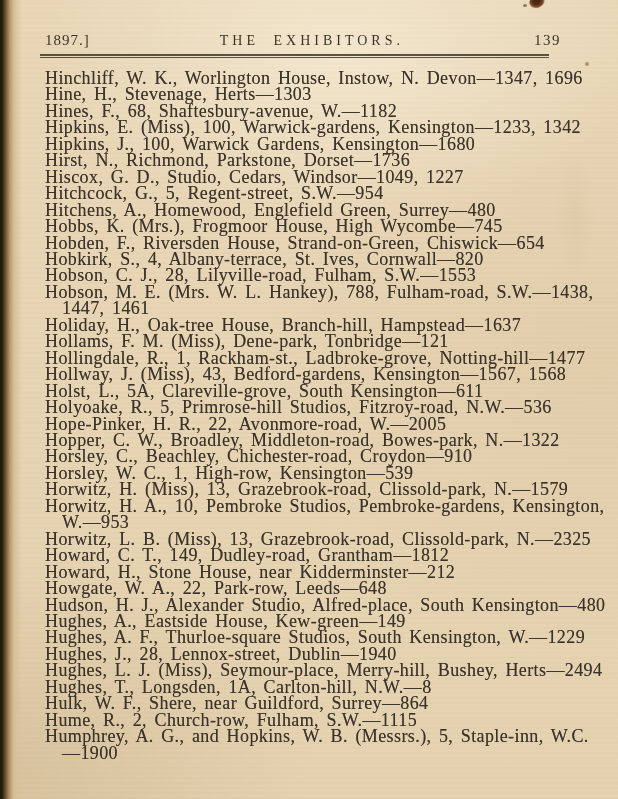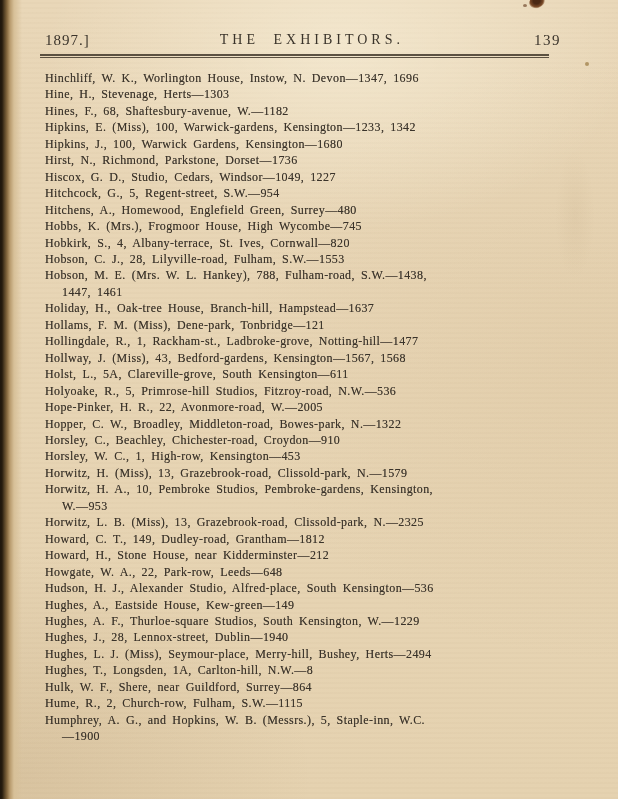--- a/index.html
+++ b/index.html
@@ -21,35 +21,35 @@
       linear-gradient(#e9d7b8, #e5d2b0);
   }
   .spine-edge{
     position:absolute;left:0;top:0;bottom:0;width:22px;
     background:linear-gradient(90deg,
       #1e160c 0px, #251b0e 2px, #4e3c22 4px, #86693f 7px,
       #b89b6e 10px, #d7c098 14px, rgba(215,192,152,0) 22px);
   }
   .header{
     position:relative;
-    display:flex;align-items:flex-start;
+    display:flex;align-items:center;
     padding:32px 57px 0 45px;
   }
   .year{font-size:15px;letter-spacing:1px;white-space:nowrap;}
   .title{flex:1;text-align:center;font-size:14px;letter-spacing:4px;word-spacing:7px;white-space:nowrap;}
   .pagenum{font-size:15px;letter-spacing:1.5px;white-space:nowrap;}
   .rule{
     margin:5px 0 0 40px;width:509px;height:4px;box-sizing:border-box;
     border-top:2px solid var(--rule);
     border-bottom:1px solid var(--rule);
     opacity:.85;
   }
   .entries{
     margin:12px 36px 0 45px;
-    font-size:12px;line-height:16.45px;
+    font-size:18px;line-height:16.45px;
     letter-spacing:0.4px;word-spacing:2.6px;
     text-shadow:0 0 0.5px rgba(58,51,42,0.55);
   }
   .line{white-space:nowrap;}
   .line.wrap{padding-left:17px;}
   .stain{position:absolute;}
   .stain-top{
     left:529px;top:-4px;width:16px;height:12px;border-radius:50%;
     background:radial-gradient(ellipse at 50% 40%, #4a2814 30%, #7a4a28 58%, rgba(122,74,40,0) 78%);
     transform:rotate(-18deg);
@@ -83,42 +83,43 @@
       <div class="line">Hinchliff, W. K., Worlington House, Instow, N. Devon—1347, 1696</div>
       <div class="line">Hine, H., Stevenage, Herts—1303</div>
       <div class="line">Hines, F., 68, Shaftesbury-avenue, W.—1182</div>
       <div class="line">Hipkins, E. (Miss), 100, Warwick-gardens, Kensington—1233, 1342</div>
       <div class="line">Hipkins, J., 100, Warwick Gardens, Kensington—1680</div>
       <div class="line">Hirst, N., Richmond, Parkstone, Dorset—1736</div>
       <div class="line">Hiscox, G. D., Studio, Cedars, Windsor—1049, 1227</div>
       <div class="line">Hitchcock, G., 5, Regent-street, S.W.—954</div>
       <div class="line">Hitchens, A., Homewood, Englefield Green, Surrey—480</div>
       <div class="line">Hobbs, K. (Mrs.), Frogmoor House, High Wycombe—745</div>
+      <div class="line">Hobden, F., Riversden House, Strand-on-Green, Chiswick—654</div>
       <div class="line">Hobkirk, S., 4, Albany-terrace, St. Ives, Cornwall—820</div>
       <div class="line">Hobson, C. J., 28, Lilyville-road, Fulham, S.W.—1553</div>
       <div class="line">Hobson, M. E. (Mrs. W. L. Hankey), 788, Fulham-road, S.W.—1438,</div>
       <div class="line wrap">1447, 1461</div>
       <div class="line">Holiday, H., Oak-tree House, Branch-hill, Hampstead—1637</div>
       <div class="line">Hollams, F. M. (Miss), Dene-park, Tonbridge—121</div>
       <div class="line">Hollingdale, R., 1, Rackham-st., Ladbroke-grove, Notting-hill—1477</div>
       <div class="line">Hollway, J. (Miss), 43, Bedford-gardens, Kensington—1567, 1568</div>
       <div class="line">Holst, L., 5A, Clareville-grove, South Kensington—611</div>
       <div class="line">Holyoake, R., 5, Primrose-hill Studios, Fitzroy-road, N.W.—536</div>
       <div class="line">Hope-Pinker, H. R., 22, Avonmore-road, W.—2005</div>
       <div class="line">Hopper, C. W., Broadley, Middleton-road, Bowes-park, N.—1322</div>
       <div class="line">Horsley, C., Beachley, Chichester-road, Croydon—910</div>
-      <div class="line">Horsley, W. C., 1, High-row, Kensington—453</div>
+      <div class="line">Horsley, W. C., 1, High-row, Kensington—539</div>
       <div class="line">Horwitz, H. (Miss), 13, Grazebrook-road, Clissold-park, N.—1579</div>
       <div class="line">Horwitz, H. A., 10, Pembroke Studios, Pembroke-gardens, Kensington,</div>
       <div class="line wrap">W.—953</div>
       <div class="line">Horwitz, L. B. (Miss), 13, Grazebrook-road, Clissold-park, N.—2325</div>
       <div class="line">Howard, C. T., 149, Dudley-road, Grantham—1812</div>
       <div class="line">Howard, H., Stone House, near Kidderminster—212</div>
       <div class="line">Howgate, W. A., 22, Park-row, Leeds—648</div>
-      <div class="line">Hudson, H. J., Alexander Studio, Alfred-place, South Kensington—536</div>
+      <div class="line">Hudson, H. J., Alexander Studio, Alfred-place, South Kensington—480</div>
       <div class="line">Hughes, A., Eastside House, Kew-green—149</div>
       <div class="line">Hughes, A. F., Thurloe-square Studios, South Kensington, W.—1229</div>
       <div class="line">Hughes, J., 28, Lennox-street, Dublin—1940</div>
       <div class="line">Hughes, L. J. (Miss), Seymour-place, Merry-hill, Bushey, Herts—2494</div>
       <div class="line">Hughes, T., Longsden, 1A, Carlton-hill, N.W.—8</div>
       <div class="line">Hulk, W. F., Shere, near Guildford, Surrey—864</div>
       <div class="line">Hume, R., 2, Church-row, Fulham, S.W.—1115</div>
       <div class="line">Humphrey, A. G., and Hopkins, W. B. (Messrs.), 5, Staple-inn, W.C.</div>
       <div class="line wrap">—1900</div>
     </div>

